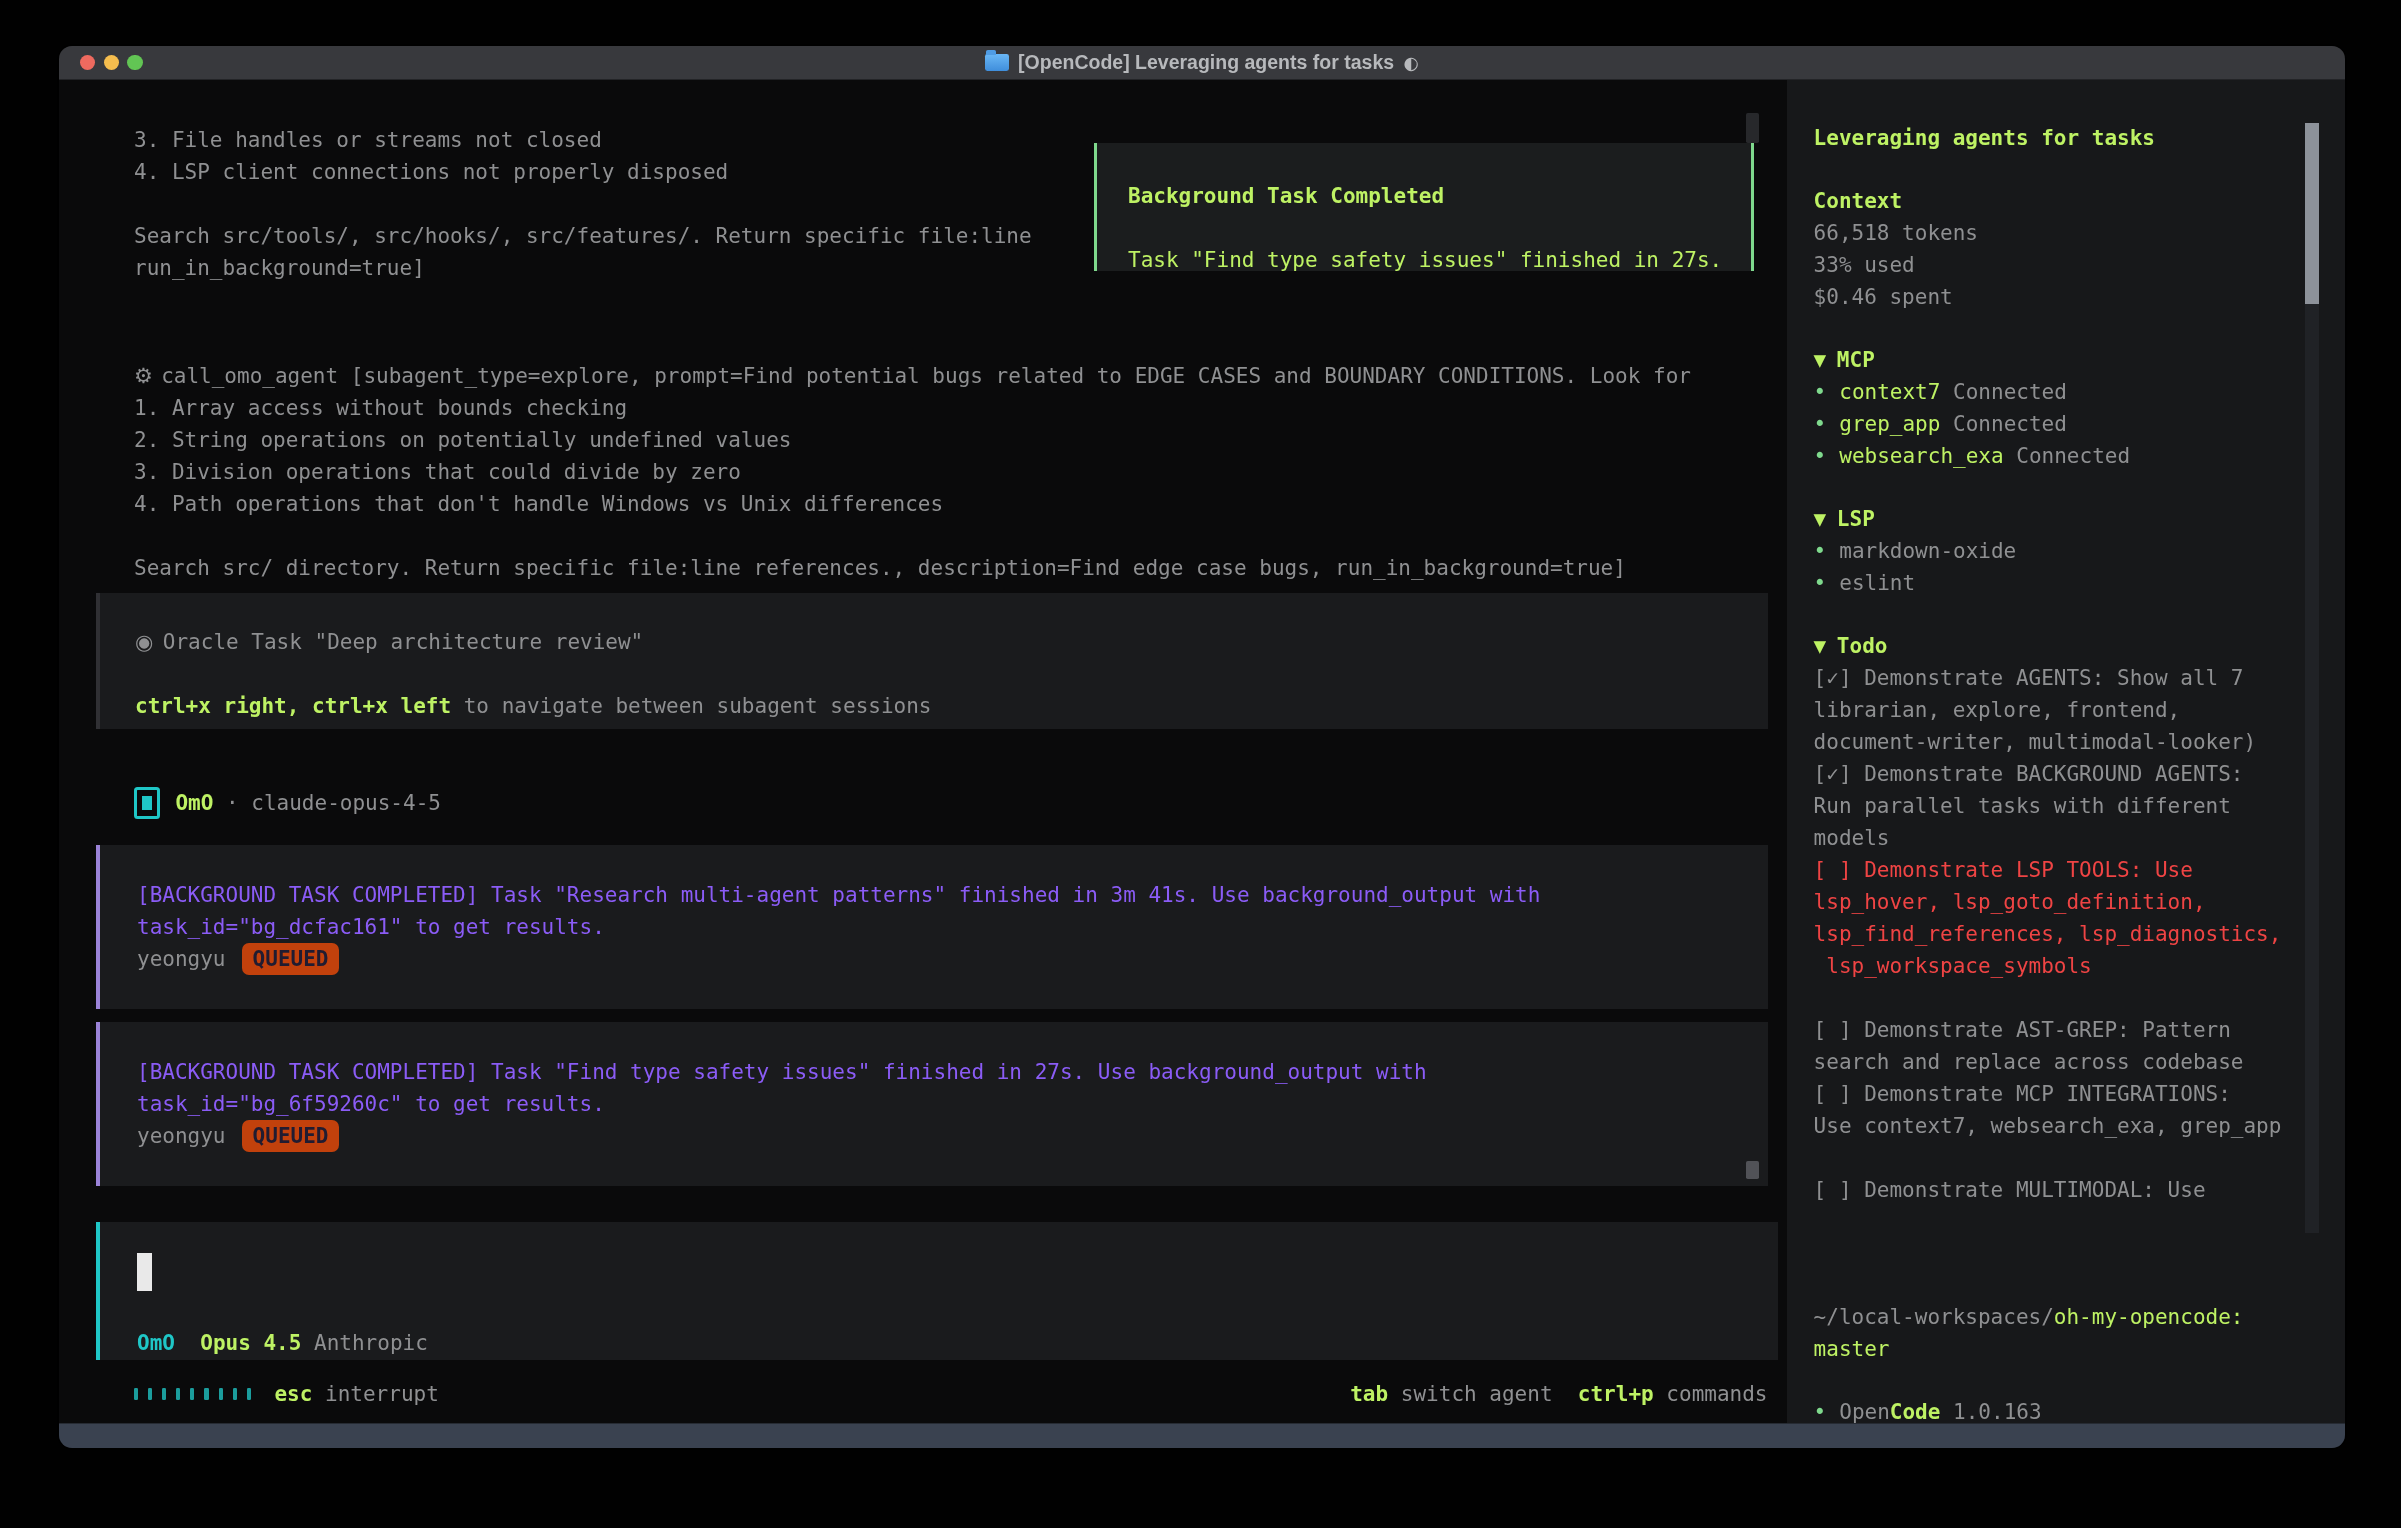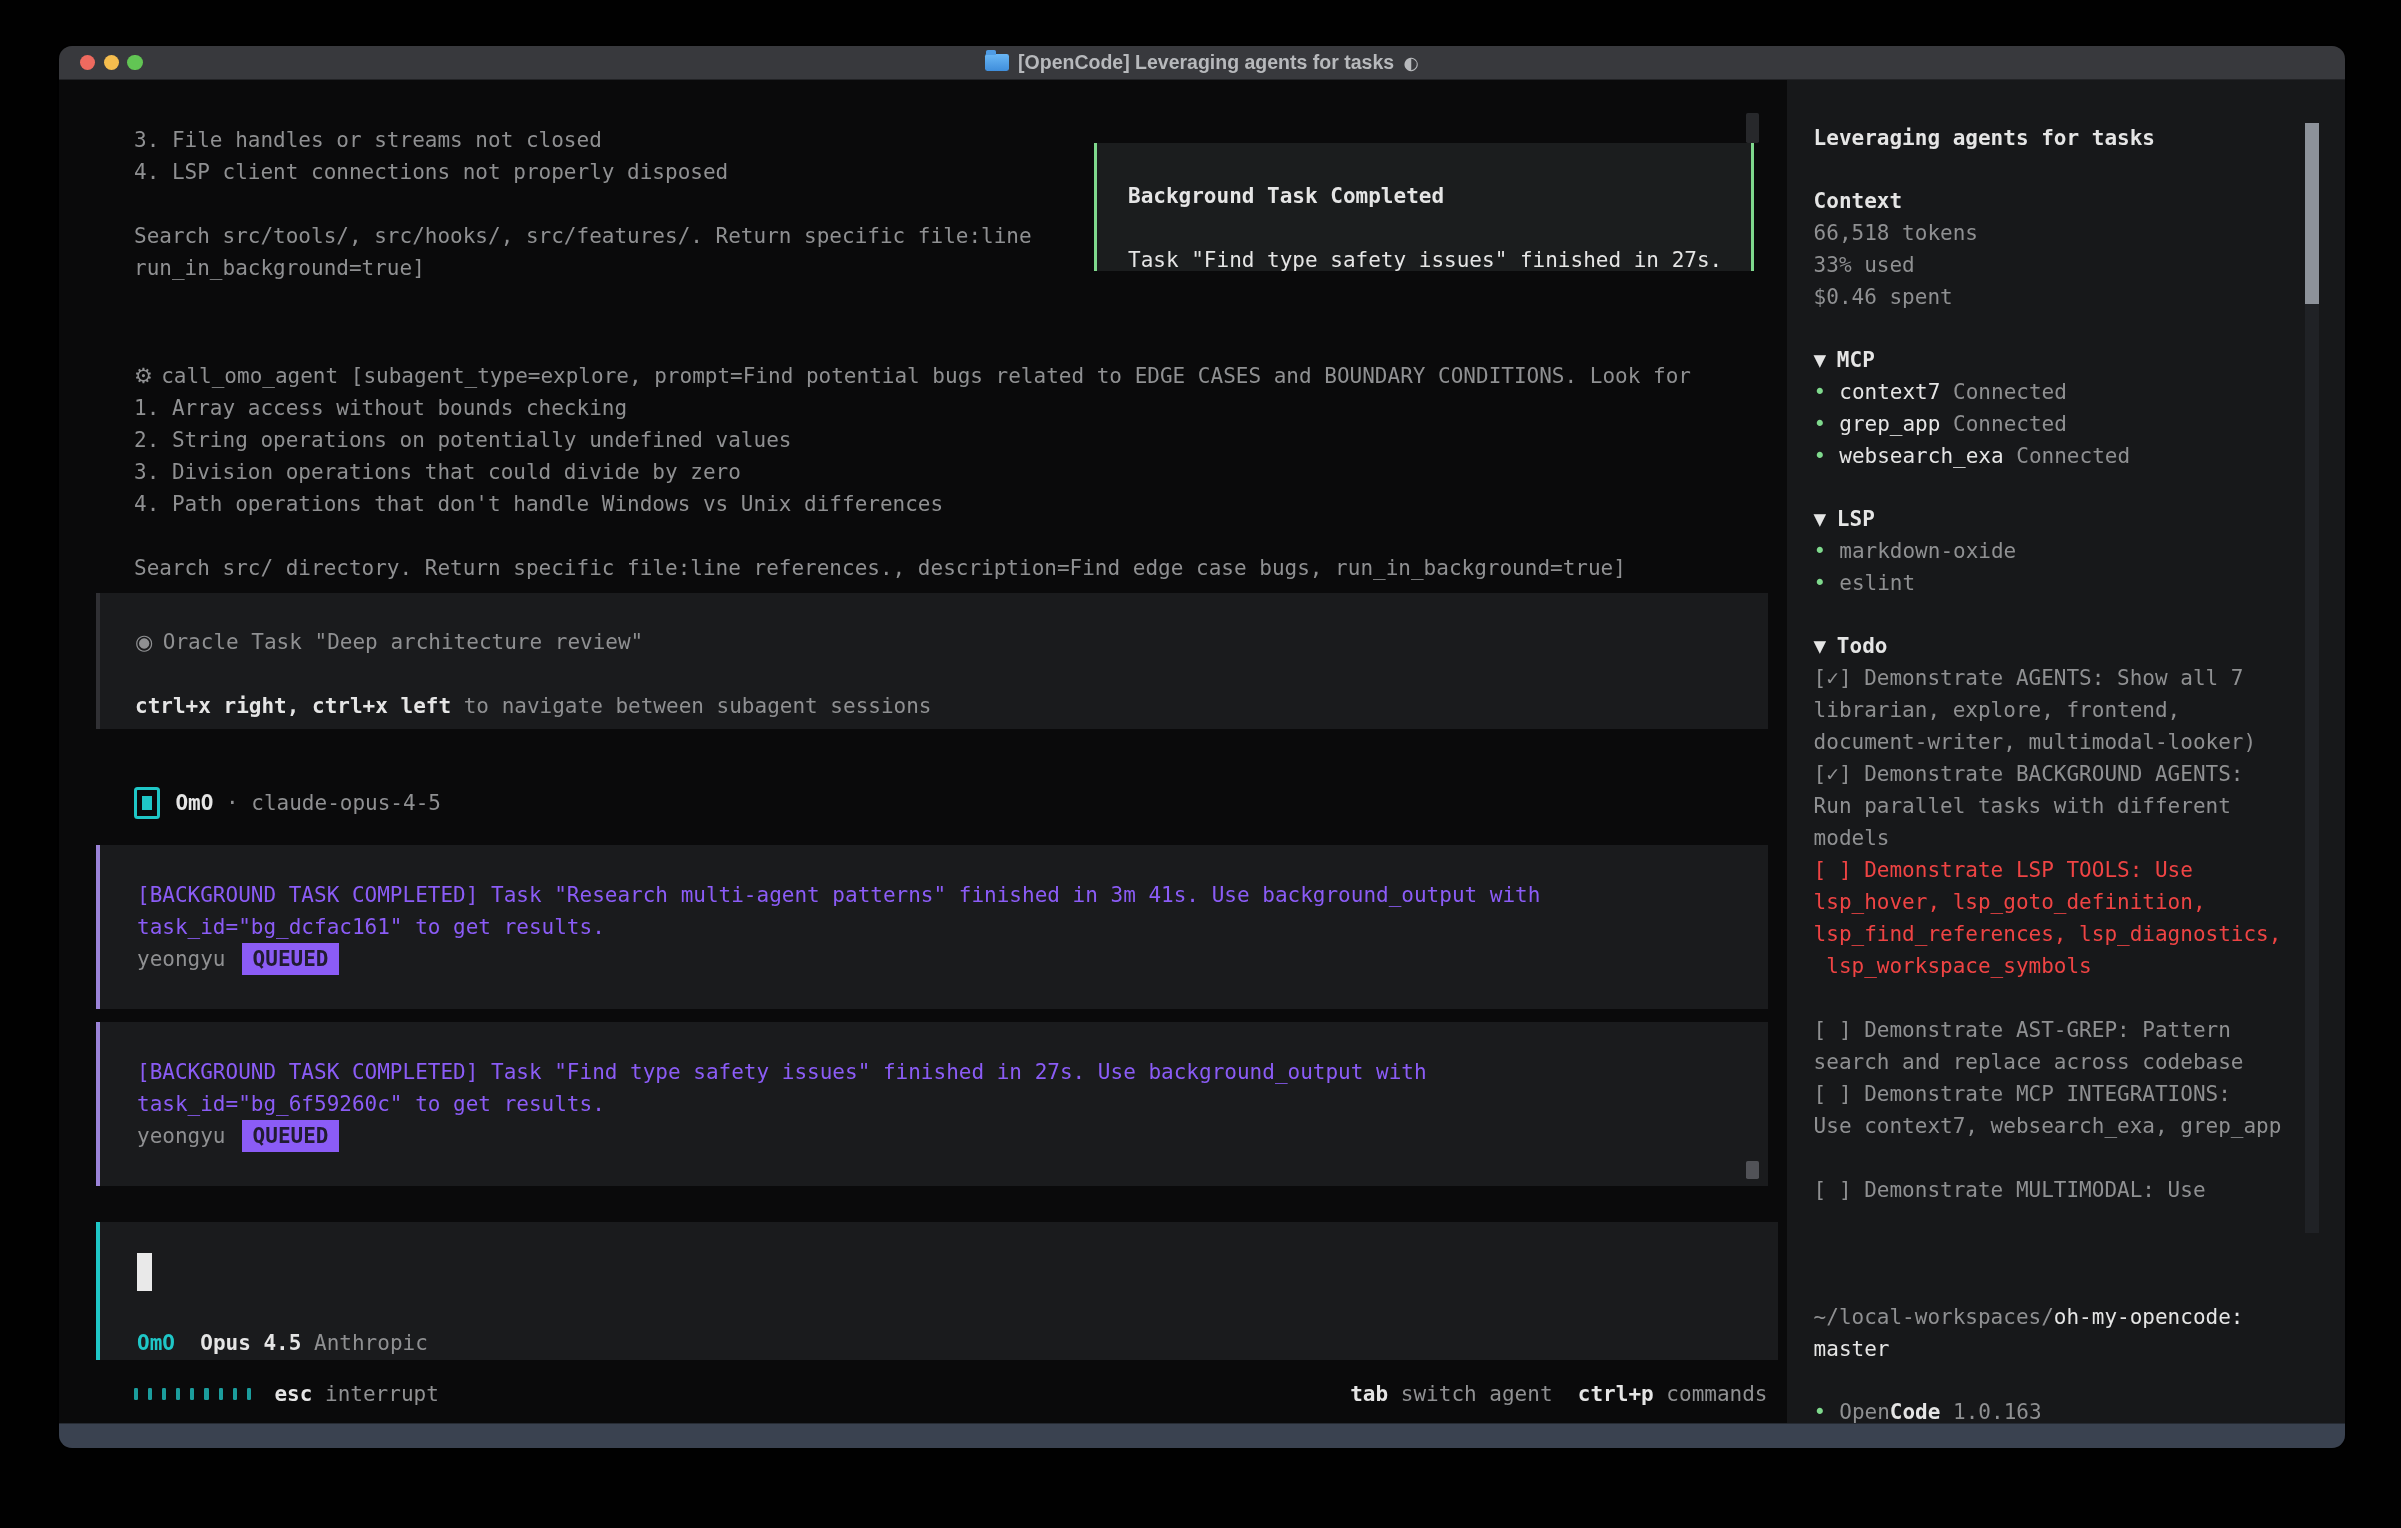--- a/index.html
+++ b/index.html
@@ -20,41 +20,41 @@
   .folder::before{content:"";position:absolute;left:1.2px;top:-4.1px;width:9.5px;height:4.7px;
           background:#4f9ce4;border-radius:1.8px 1.8px 0 0;}
   .halfmoon{font-family:"DejaVu Sans",sans-serif;font-size:17.7px;color:#b7b9bc;}
   
   .body{position:relative;display:flex;height:1343px;}
   .main{position:relative;flex:1;background:#0a0a0b;overflow:hidden;
         font-size:21px;color:#8f9092;}
   .sidebar{position:relative;width:558px;background:#17181a;overflow:hidden;
            font-size:21px;color:#8f9092;padding:42px 0 0 26.6px;box-sizing:border-box;}
   .tline,.sline{height:32px;line-height:32px;white-space:pre;}
-  .bold{font-weight:bold;} .white{color:#e5e5e5;} .grey{color:#8f9092;} .msgtxt{color:#8b5cf6;}
+  .bold{font-weight:bold;} .white{color:#bef264;} .grey{color:#8f9092;} .msgtxt{color:#8b5cf6;}
   .greent{color:#ef4444;} .tealt{color:#1fc7c7;}
   
   .blockA{position:absolute;left:75px;top:44px;}
   .blockB{position:absolute;left:75px;top:239px;margin-top:41px;}
   .gear{font-family:"DejaVu Sans",sans-serif;margin-right:8.3px;}
   .toast{position:absolute;left:1035px;top:63px;width:660px;height:128px;background:#1b1d1e;
          border-left:3px solid #7fd98d;border-right:3px solid #7fd98d;box-sizing:border-box;
          padding:37px 0 0 31px;z-index:5;}
   .oracle{position:absolute;left:37px;top:513px;width:1672px;height:136px;background:#1a1b1d;
           border-left:4.7px solid #303034;box-sizing:border-box;padding:33px 0 0 35px;}
   .oracle-icon{font-family:"DejaVu Sans",sans-serif;margin-right:9.5px;}
   .agent-row{position:absolute;left:75px;top:706px;height:34px;display:flex;align-items:center;}
   .omo-icon{width:20px;height:26px;border:3px solid #1fc7c7;border-radius:3.5px;margin-right:15.4px;
             display:flex;align-items:center;justify-content:center;}
   .omo-icon i{display:block;width:10.6px;height:14px;background:#1fc7c7;}
   .msg{position:absolute;left:37px;width:1672px;height:164px;background:#1a1b1d;
        border-left:4.1px solid #9b83d8;box-sizing:border-box;padding:34px 0 0 37px;}
   .msg1{top:765px;} .msg2{top:942px;}
-  .badge{display:inline-block;background:#8b5cf6;color:#211c31;font-weight:bold;
-         padding:0 10.6px;margin-left:16.5px;border-radius:0;}
+  .badge{display:inline-block;background:#c2410c;color:#211c31;font-weight:bold;
+         padding:0 10.6px;margin-left:16.5px;border-radius:7px;}
   .inputbox{position:absolute;left:37px;top:1142px;width:1682px;height:138px;background:#1a1b1d;
             border-left:4.1px solid #1fc7c7;box-sizing:border-box;}
   .cursor{position:absolute;left:37px;top:31px;width:15.4px;height:38px;background:#e9e9e9;}
   .input-meta{position:absolute;left:37px;top:105px;height:32px;line-height:32px;white-space:pre;}
   .statusbar{position:absolute;left:75px;right:19.5px;top:1298px;height:32px;
              display:flex;justify-content:space-between;align-items:center;}
   .sb-left,.sb-right{display:flex;align-items:center;white-space:pre;}
   .spinner{display:flex;align-items:center;gap:10px;margin-right:23.6px;}
   .tick{width:4.1px;height:11.8px;background:#1b9d9d;border-radius:1.2px;}
   .thumb{position:absolute;left:1687px;width:13px;border-radius:1.8px;}

